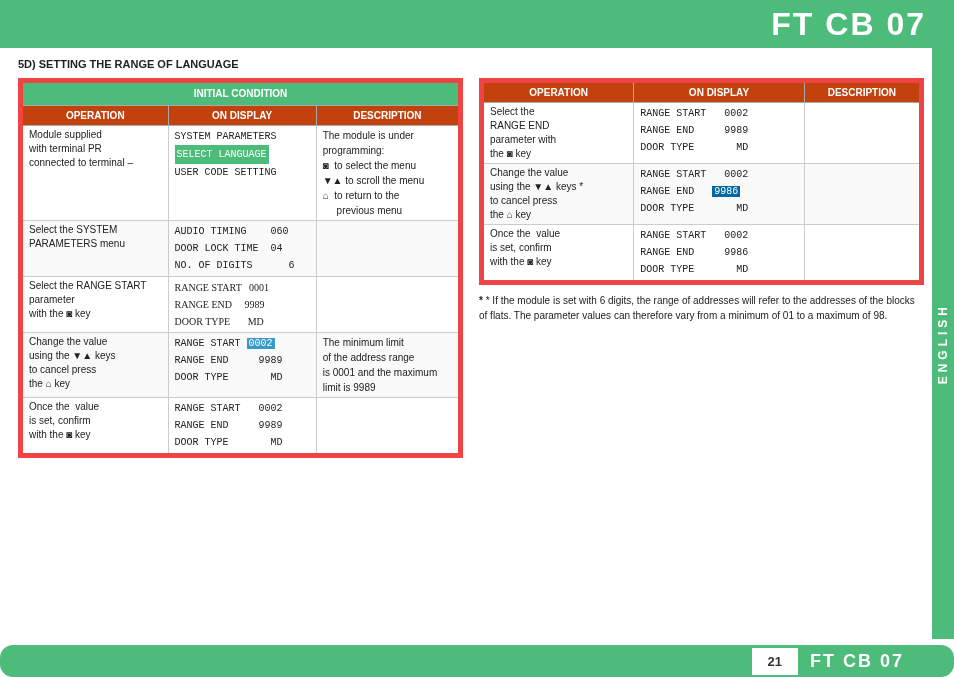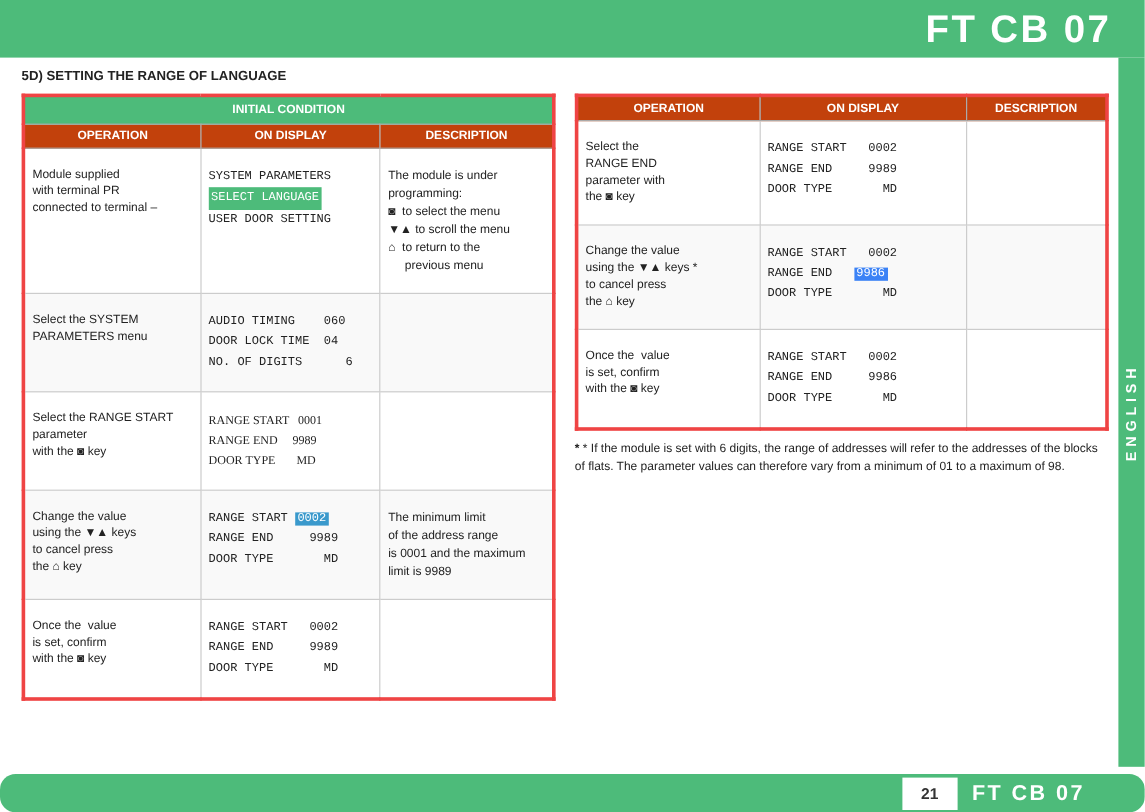--- a/index.html
+++ b/index.html
@@ -90,34 +90,34 @@
       flex: 1;
     }
     .col-right {
       flex: 1;
     }
 
     
     .doc-table {
       width: 100%;
       border-collapse: collapse;
-      border: 3px solid #ef4444;
+      border: 5px solid #ef4444;
       font-size: 10px;
     }
     .doc-table th {
       background: #c2410c;
       color: #fff;
       font-weight: bold;
       font-size: 10px;
       padding: 4px 6px;
       text-align: center;
       border: 1px solid #aaa;
     }
     .doc-table td {
-      padding: 15px 6px;
+      padding: 2px 6px;
       border: 1px solid #ccc;
       vertical-align: top;
       line-height: 1.4;
     }
     .doc-table tr:nth-child(even) td {
       background: #f9f9f9;
     }
 
     
     .note-text {
@@ -159,21 +159,21 @@
         </thead>
         <tbody>
 
           <tr>
             <td style="font-size:10px; line-height:1.4;">
               Module supplied<br>with terminal PR<br>connected to terminal –
             </td>
             <td style="font-family:'Courier New',monospace; font-size:10px; line-height:1.7; white-space:nowrap;">
               <div>SYSTEM PARAMETERS</div>
               <div style="background:#4dbb7a; color:#fff; padding:1px 2px; display:inline-block;">SELECT LANGUAGE</div><br>
-              <div>USER DOOR SETTING</div>
+              <div>USER CODE SETTING</div>
             </td>
             <td style="font-size:10px; line-height:1.5;">
               The module is under<br>programming:<br>
               ◙ &nbsp;to select the menu<br>
               ▼▲ to scroll the menu<br>
               ⌂ &nbsp;to return to the<br>
               &nbsp;&nbsp;&nbsp;&nbsp;&nbsp;previous menu
             </td>
           </tr>
 
@@ -252,21 +252,21 @@
             </td>
             <td></td>
           </tr>
 
           <tr>
             <td style="font-size:10px; line-height:1.4;">
               Change the value<br>using the ▼▲ keys *<br>to cancel press<br>the ⌂ key
             </td>
             <td style="font-family:'Courier New',monospace; font-size:10px; line-height:1.7; white-space:nowrap;">
               RANGE START &nbsp;&nbsp;0002<br>
-              RANGE END &nbsp;&nbsp;<span style="background:#3b82f6; color:#fff; padding:0 2px;">9986</span><br>
+              RANGE END &nbsp;&nbsp;<span style="background:#0369a1; color:#fff; padding:0 2px;">9986</span><br>
               DOOR TYPE &nbsp;&nbsp;&nbsp;&nbsp;&nbsp;&nbsp;MD
             </td>
             <td></td>
           </tr>
 
           <tr>
             <td style="font-size:10px; line-height:1.4;">
               Once the &nbsp;value<br>is set, confirm<br>with the ◙ key
             </td>
             <td style="font-family:'Courier New',monospace; font-size:10px; line-height:1.7; white-space:nowrap;">

